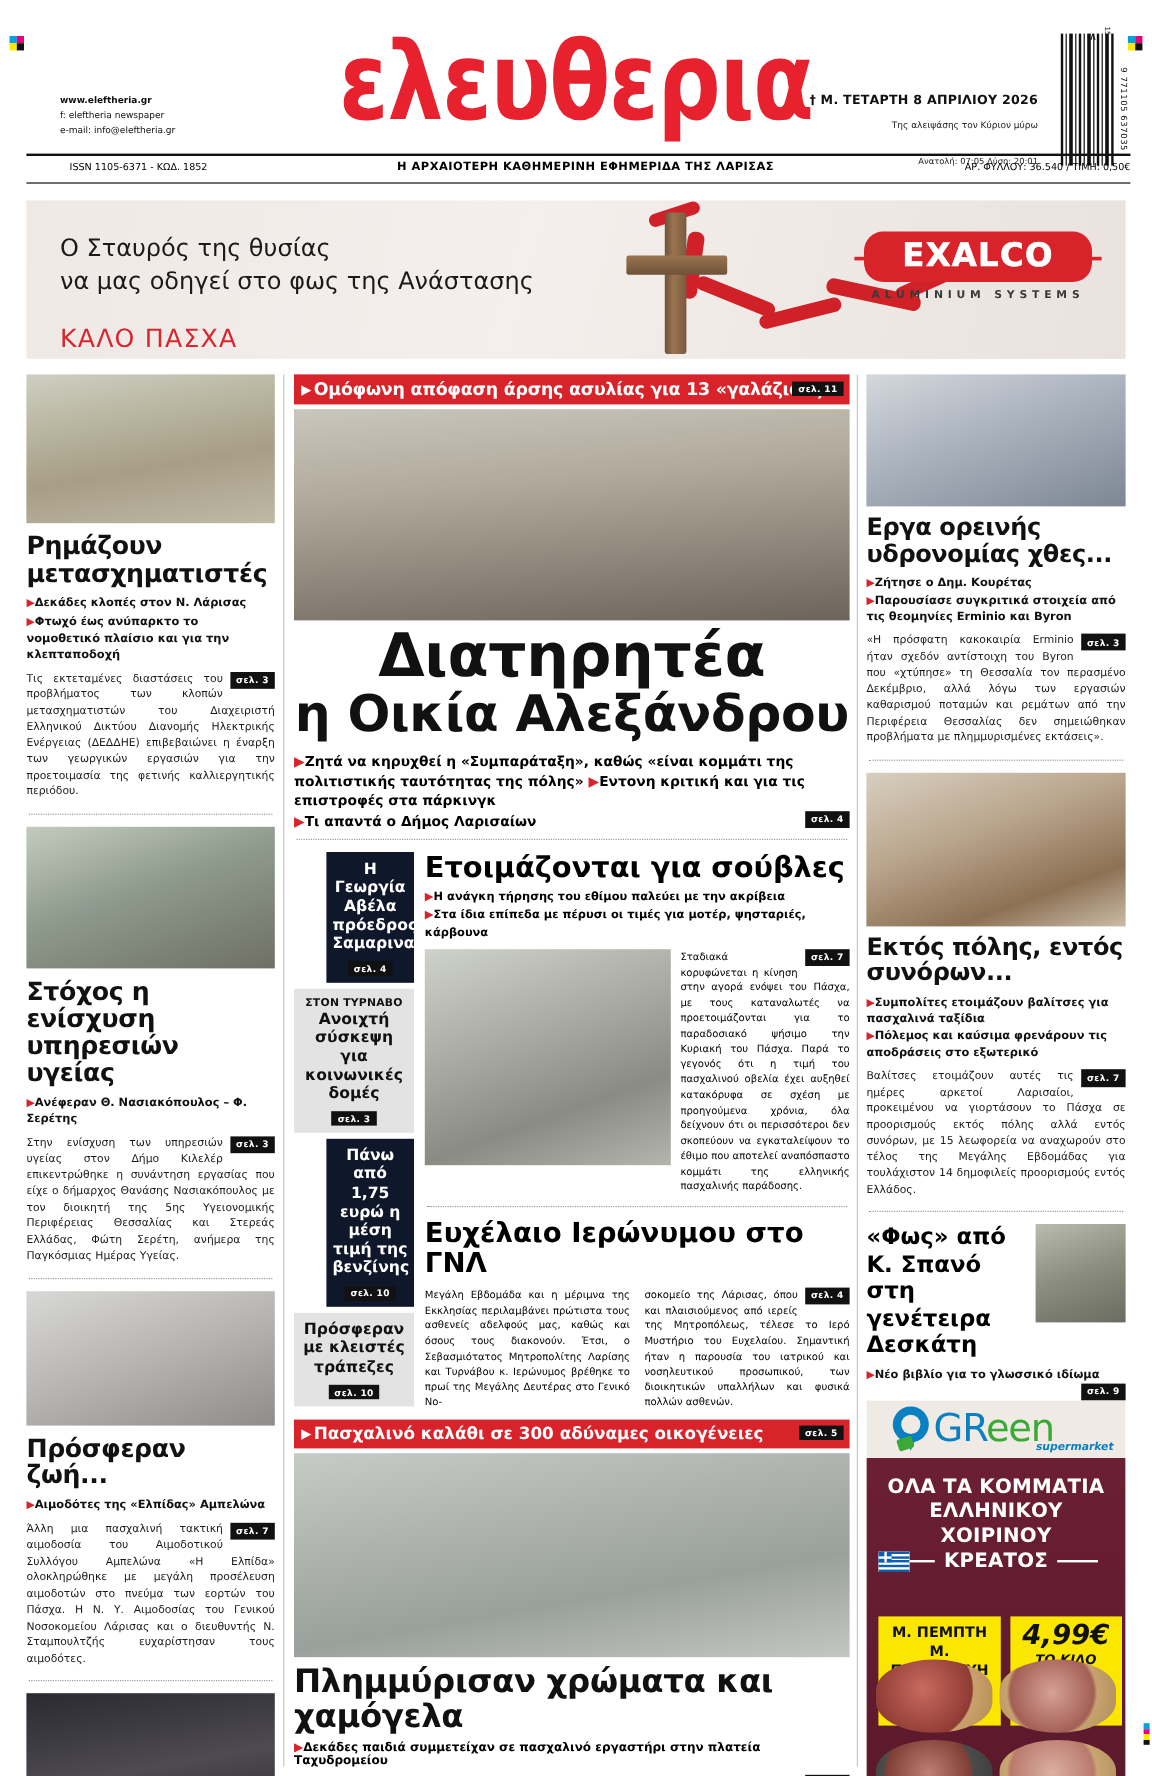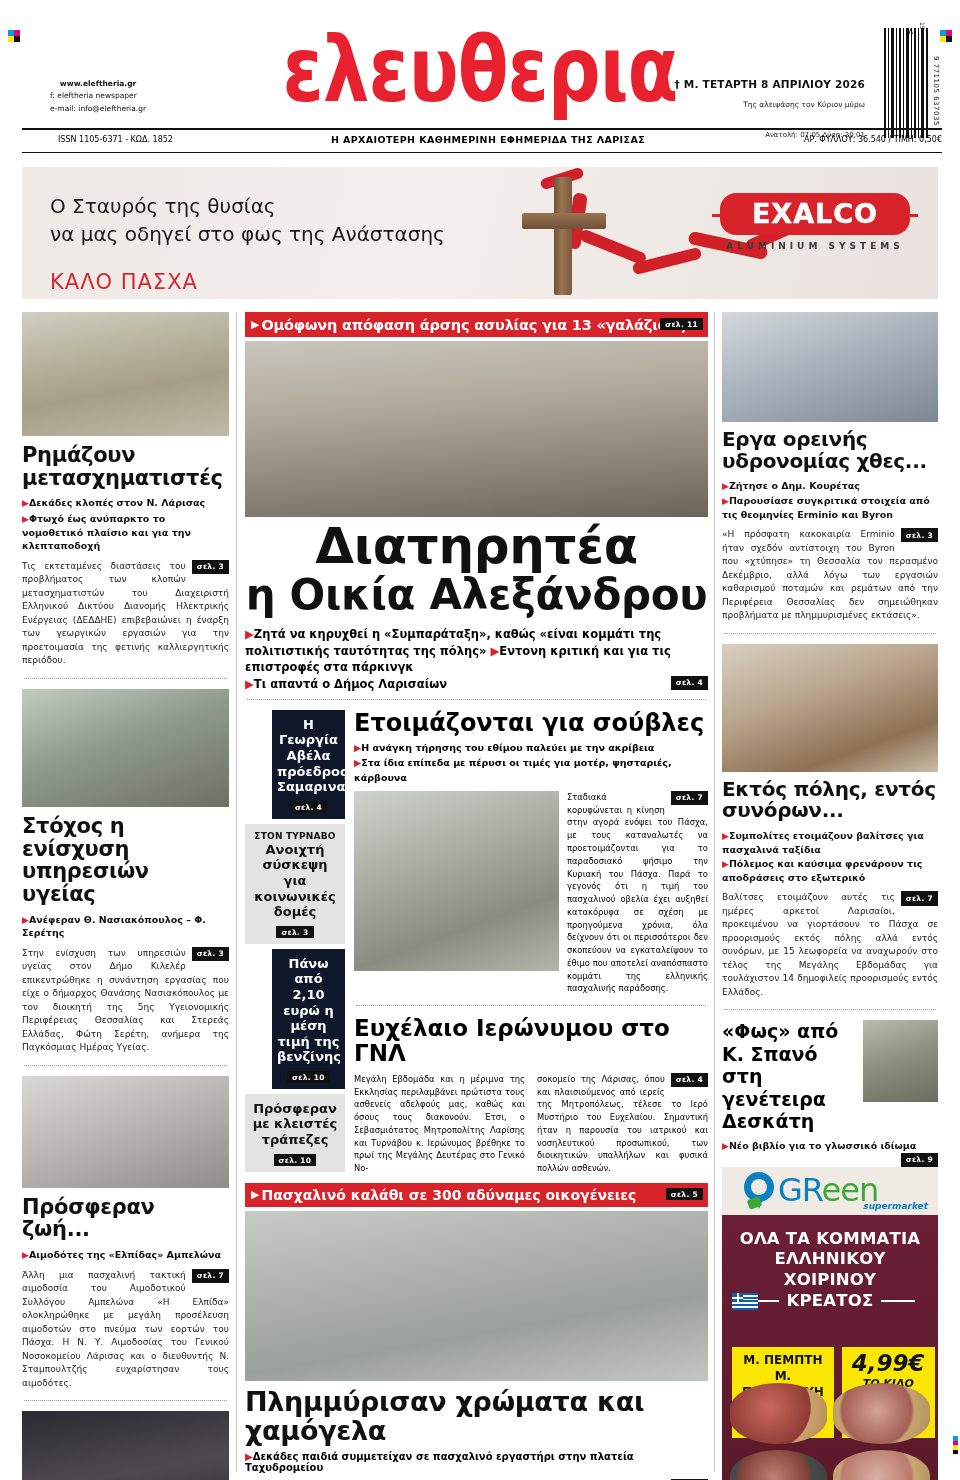--- a/index.html
+++ b/index.html
@@ -20,21 +20,21 @@
   .reg-mark .q1{top:0;left:0;background:#00a0e0;}
   .reg-mark .q2{top:0;left:6px;background:#e5007d;}
   .reg-mark .q3{top:6px;left:0;background:#ffe800;}
   .reg-mark .q4{top:6px;left:6px;background:#111;}
 
   .contact-block {
     position:absolute; left:50px; top:78px;
     font-size:7.5px; line-height:1.65; color:#111;
     font-family:"DejaVu Sans","Liberation Sans",sans-serif;
   }
-  .contact-block .b { font-weight:bold;text-align:center; }
+  .contact-block .b { font-weight:bold; }
 
   .logo {
     position:absolute; left:0; right:0; top:32px;
     text-align:center;
     font-family:"DejaVu Sans","Liberation Sans",sans-serif;
     font-weight:bold; font-size:74px; letter-spacing:-1px;
     color:#e8212e; line-height:1;
     transform: scaleY(1.22);
   }
 
@@ -429,21 +429,21 @@
           <div class="tbox black">
             <div class="tt">Η Γεωργία Αβέλα πρόεδρος Σαμαριναίων</div>
             <div class="pg">σελ. 4</div>
           </div>
           <div class="tbox grey">
             <div class="pre">ΣΤΟΝ ΤΥΡΝΑΒΟ</div>
             <div class="tt">Ανοιχτή σύσκεψη για κοινωνικές δομές</div>
             <div class="pg">σελ. 3</div>
           </div>
           <div class="tbox black">
-            <div class="tt">Πάνω από 2,10 ευρώ η μέση τιμή της βενζίνης</div>
+            <div class="tt">Πάνω από 1,75 ευρώ η μέση τιμή της βενζίνης</div>
             <div class="pg">σελ. 10</div>
           </div>
           <div class="tbox grey">
             <div class="tt">Πρόσφεραν με κλειστές τράπεζες</div>
             <div class="pg">σελ. 10</div>
           </div>
         </div>
 
         <div class="cc-main2">
 

